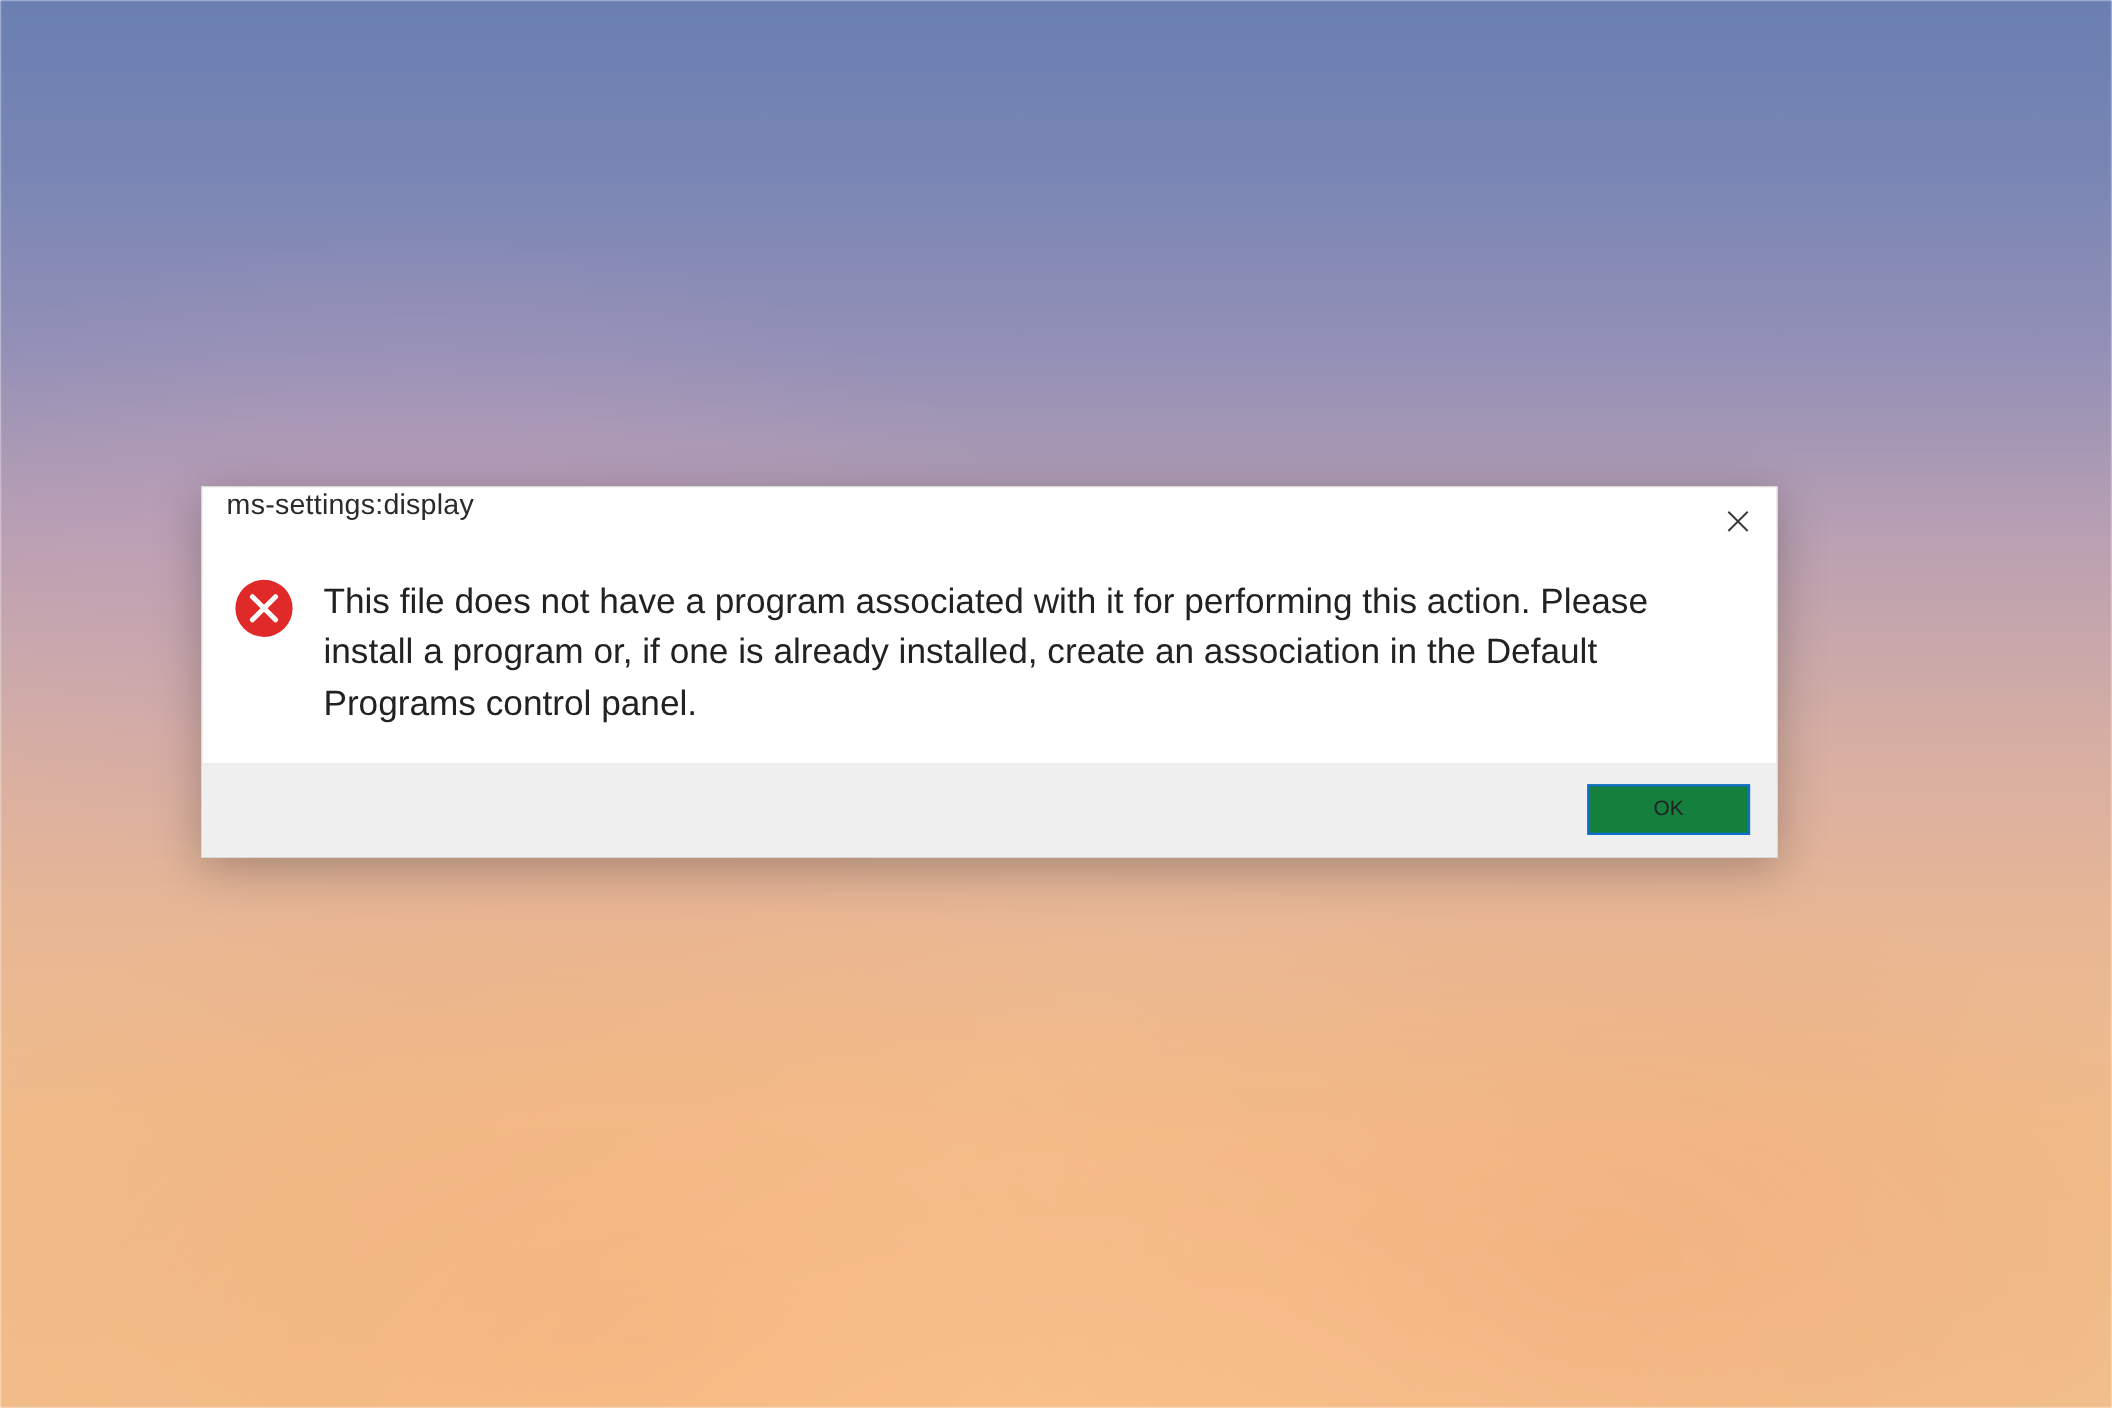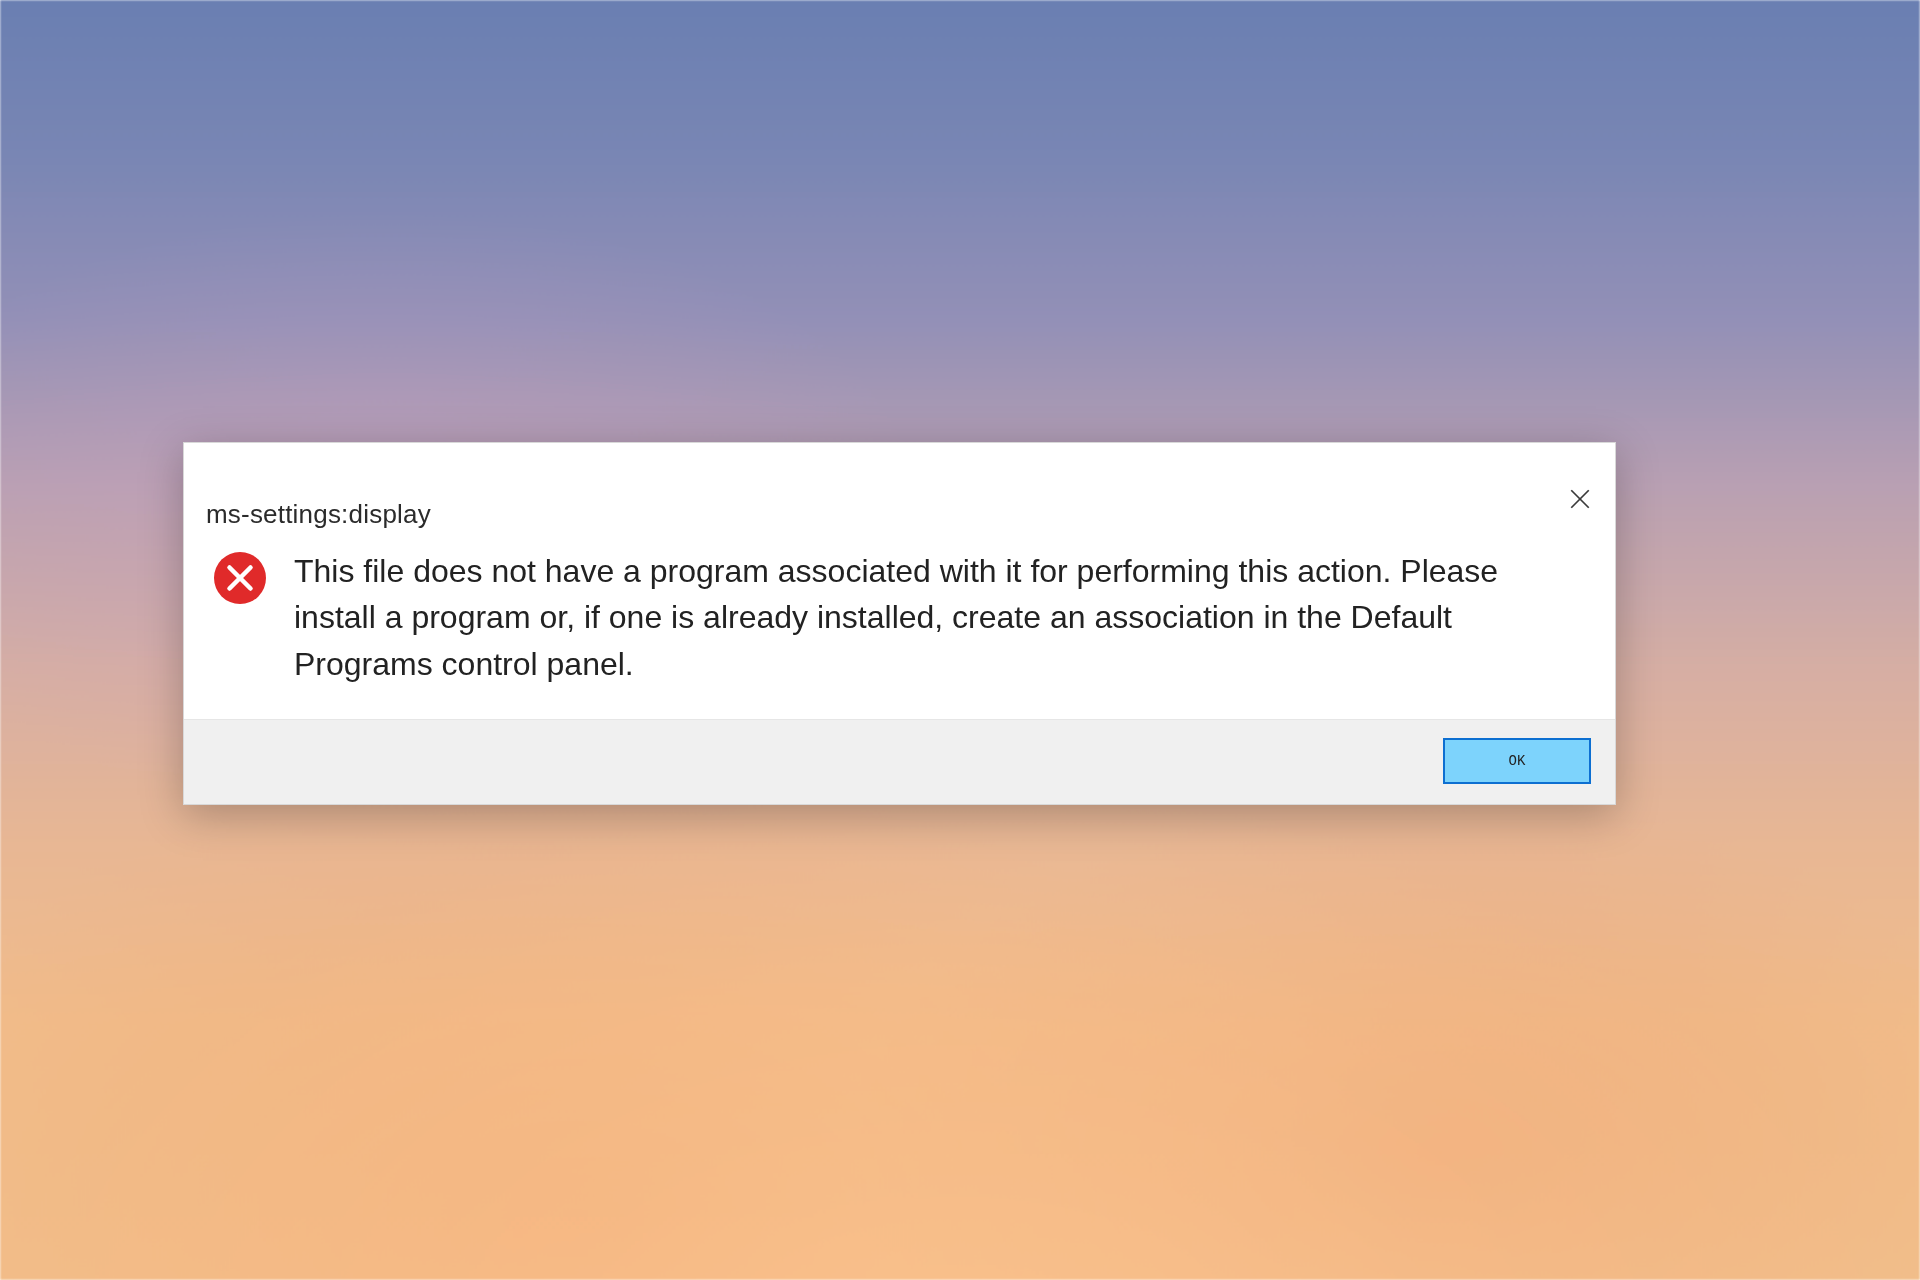--- a/index.html
+++ b/index.html
@@ -42,26 +42,25 @@
       top: 442px;
       left: 183px;
       width: 1433px;
       background: #ffffff;
       box-shadow: 0 10px 40px rgba(0,0,0,0.25);
       border: 1px solid #d8d8d8;
     }
 
     .dialog-titlebar {
       display: flex;
-      align-items: flex-end;
+      align-items: flex-start;
       justify-content: space-between;
       height: 62px;
       padding-left: 22px;
       padding-right: 0;
-      margin-top: 25px;
     }
 
     .dialog-title {
       font-size: 26px;
       color: #2b2b2b;
       font-weight: 400;
       letter-spacing: 0.2px;
     }
 
     .close-button {
@@ -115,25 +114,25 @@
       background: #f0f0f0;
       border-top: 1px solid #e6e6e6;
       padding: 18px 24px 20px 24px;
       display: flex;
       justify-content: flex-end;
     }
 
     .ok-button {
       min-width: 148px;
       height: 46px;
-      background: #7dd3fc;
+      background: #15803d;
       border: 2px solid #0d6fd1;
-      font-size: 14px;
+      font-size: 19px;
       color: #222;
-      font-family: Liberation Mono, monospace;
+      font-family: Liberation Sans, sans-serif;
       cursor: default;
       padding: 0 10px;
     }
   </style>
 </head>
 <body>
 
 <div class="desktop-background"></div>
 
 <div class="dialog">

